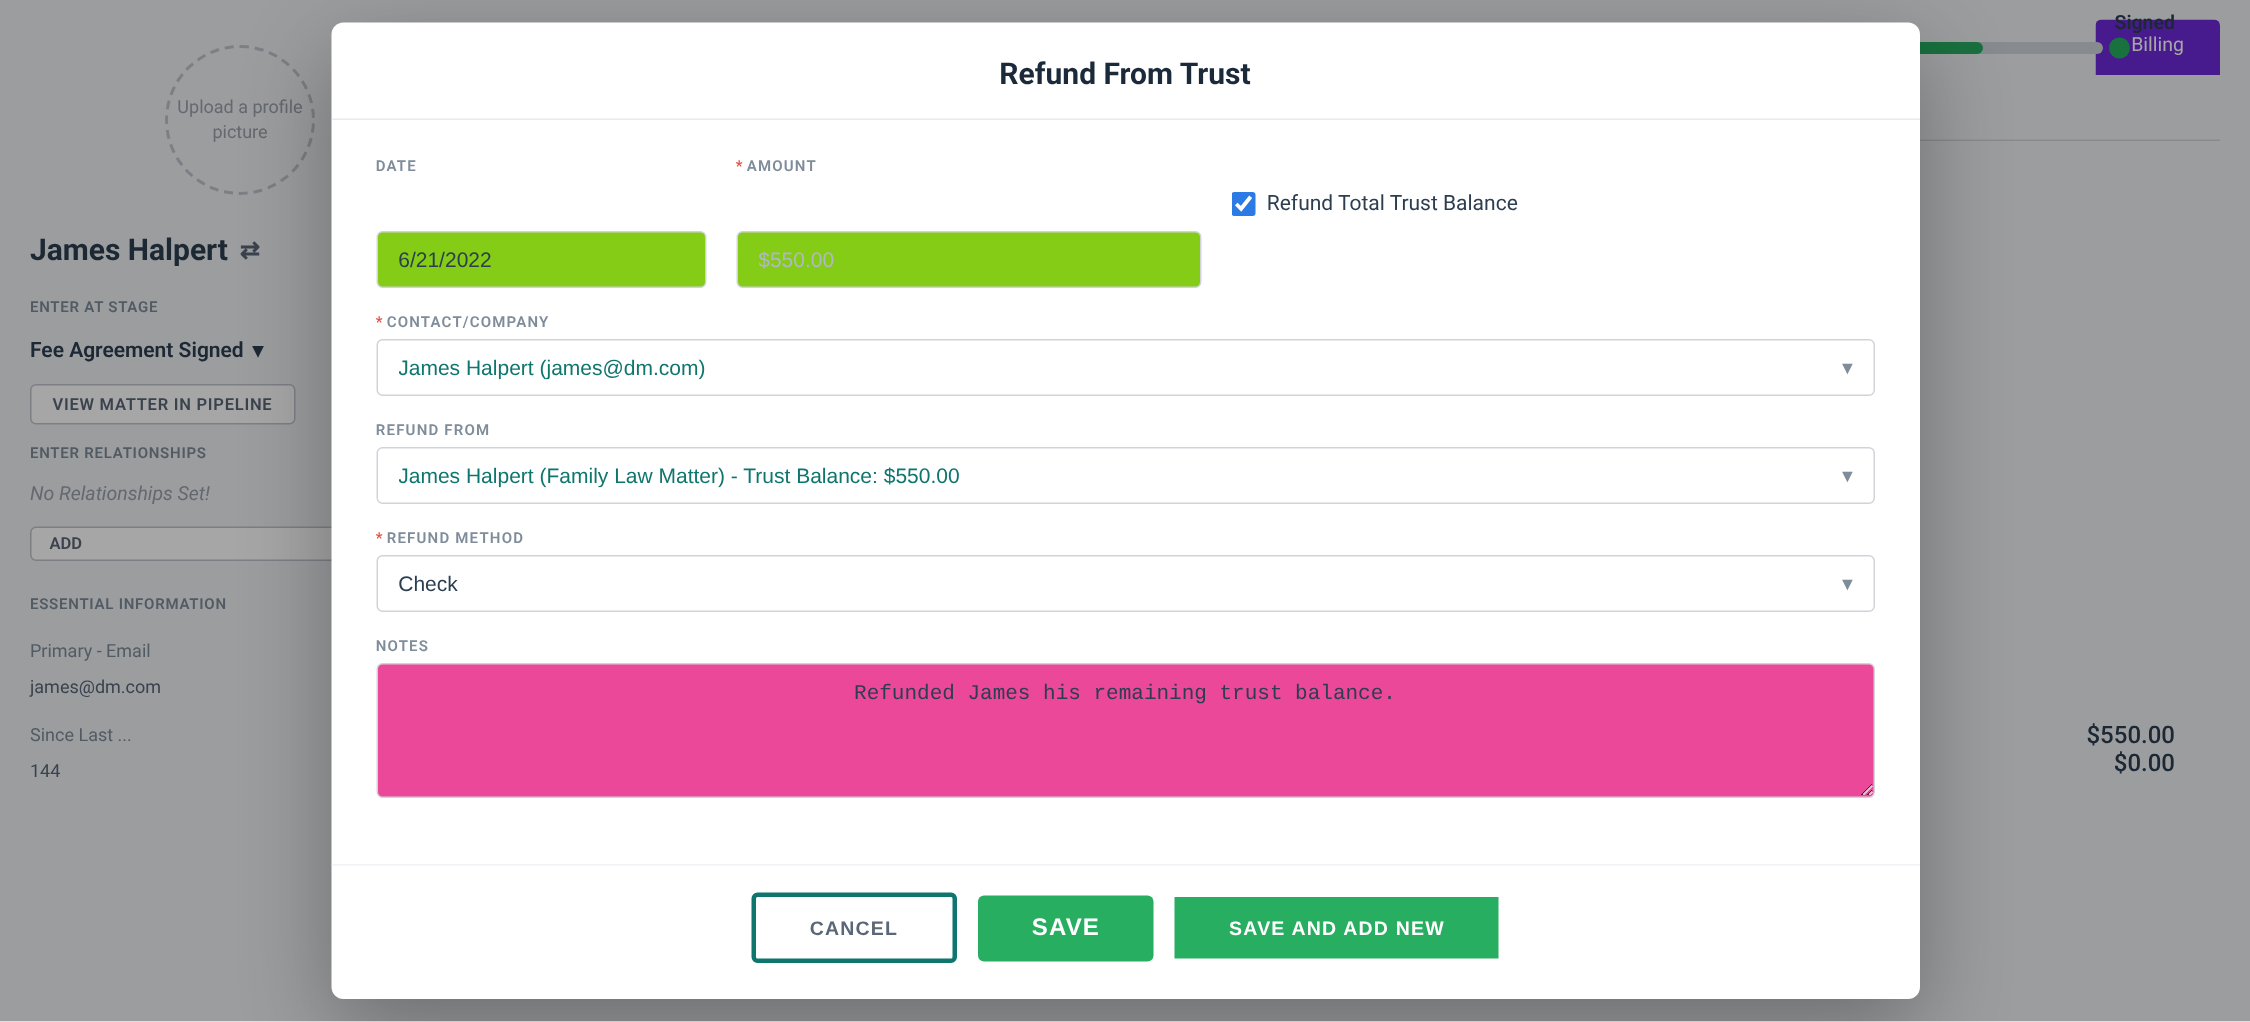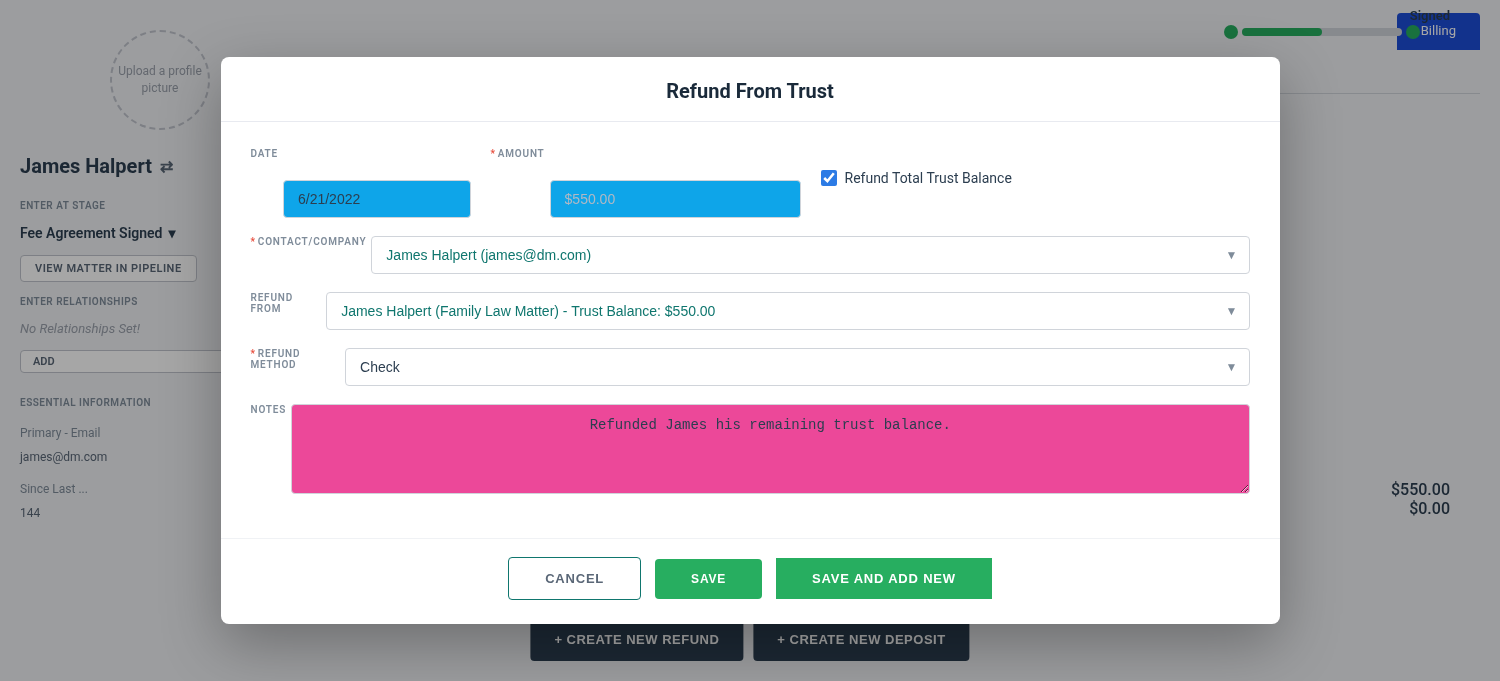--- a/index.html
+++ b/index.html
@@ -142,21 +142,21 @@
     }
 
     .bg-tab {
       padding: 10px 24px;
       font-size: 13px;
       color: #5a6777;
       border-bottom: 2px solid transparent;
     }
 
     .bg-tab.active {
-      background: #1d4ed8;
+      background: #6d28d9;
       color: white;
       border-radius: 4px 4px 0 0;
     }
 
     .bg-subtabs {
       display: flex;
       gap: 0;
       margin-top: 10px;
       border-bottom: 1px solid #d0d4da;
     }
@@ -290,20 +290,21 @@
 
     .form-row {
       display: flex;
       gap: 20px;
       margin-bottom: 18px;
       align-items: flex-start;
     }
 
     .form-group {
       display: flex;
+      flex-direction: column;
       gap: 5px;
     }
 
     .form-group.date-group { flex: 0 0 220px; }
     .form-group.amount-group { flex: 0 0 310px; }
     .form-group.full-width { flex: 1; }
 
     .form-label {
       font-size: 10px;
       font-weight: 600;
@@ -316,21 +317,21 @@
       color: #e74c3c;
       margin-right: 2px;
     }
 
     .form-input {
       border: 1px solid #d0d4da;
       border-radius: 4px;
       padding: 10px 14px;
       font-size: 14px;
       color: #2c3e50;
-      background: #0ea5e9;
+      background: #84cc16;
       outline: none;
       width: 100%;
       margin-top: 32px;
     }
 
     .form-input::placeholder {
       color: #b0b8c4;
     }
 
     .checkbox-group {
@@ -403,38 +404,38 @@
     .modal-footer {
       padding: 18px 30px 24px;
       display: flex;
       align-items: center;
       justify-content: center;
       gap: 14px;
       border-top: 1px solid #f0f2f5;
     }
 
     .btn-cancel {
-      border: 1px solid #0f766e;
+      border: 3px solid #0f766e;
       background: white;
       border-radius: 4px;
       padding: 13px 36px;
       font-size: 13px;
       font-weight: 700;
       letter-spacing: 0.8px;
       color: #5a6777;
       cursor: pointer;
       text-transform: uppercase;
     }
 
     .btn-save {
       background: #27ae60;
       border: none;
       border-radius: 4px;
       padding: 13px 36px;
-      font-size: 12px;
+      font-size: 16px;
       font-weight: 700;
       letter-spacing: 0.8px;
       color: white;
       cursor: pointer;
       text-transform: uppercase;
     }
 
     .btn-save-add {
       background: #27ae60;
       border: none;

